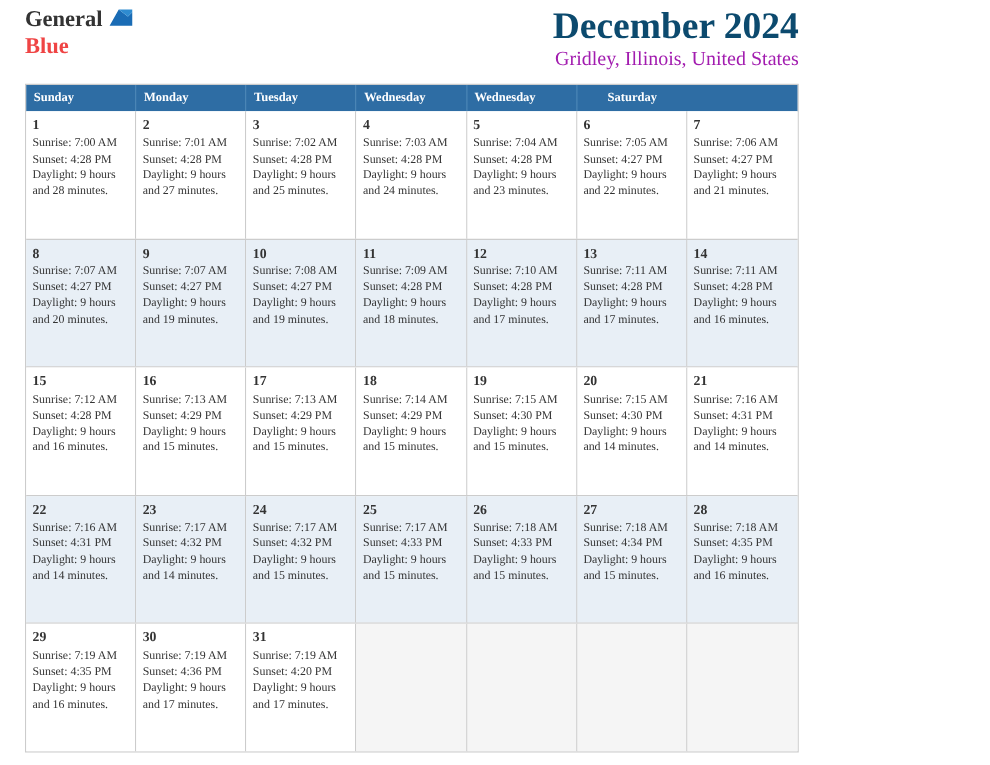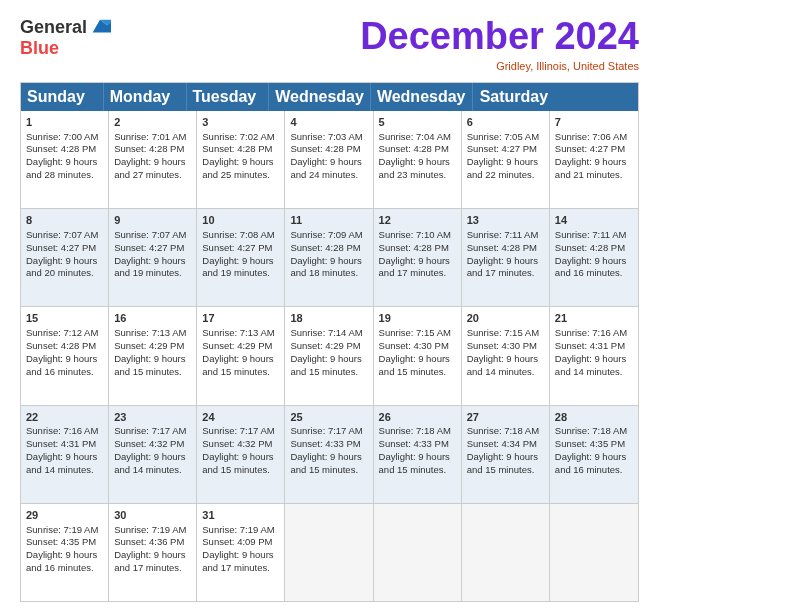--- a/index.html
+++ b/index.html
@@ -6,23 +6,24 @@
     body {
       font-family: Arial, sans-serif;
       background: #fff;
       width: 792px;
       height: 612px;
       overflow: hidden;
     }
     .page {
       width: 659px;
       height: 612px;
-      padding: 16px 20px 10px 20px;
+      padding: 4px 20px 10px 20px;
       display: flex;
       flex-direction: column;
+      font-family: Liberation Serif, serif;
     }
     .header {
       display: flex;
       justify-content: space-between;
       align-items: flex-start;
       margin-bottom: 10px;
     }
     .logo {
       display: flex;
       flex-direction: column;
@@ -44,45 +45,45 @@
     }
     .logo-icon {
       width: 22px;
       height: 22px;
       margin-left: 2px;
     }
     .title-area {
       text-align: right;
     }
     .month-title {
-      font-size: 38px;
+      font-size: 30px;
       font-weight: bold;
-      color: #6d28d9;
+      color: #0c4a6e;
       line-height: 1.1;
     }
     .location {
-      font-size: 11px;
-      color: #c2410c;
+      font-size: 16px;
+      color: #a21caf;
       margin-top: 2px;
     }
     .calendar {
       flex: 1;
       display: flex;
       flex-direction: column;
       border: 1px solid #ccc;
     }
     .cal-header {
       display: grid;
       grid-template-columns: repeat(7, 1fr);
       background: #2e6da4;
     }
     .cal-header-cell {
       color: #fff;
       font-weight: bold;
-      font-size: 16px;
+      font-size: 10px;
       padding: 5px 6px;
       text-align: left;
       border-right: 1px solid #4a85b5;
     }
     .cal-header-cell:last-child { border-right: none; text-align: center; }
     .cal-body {
       display: flex;
       flex-direction: column;
       flex: 1;
     }
@@ -175,21 +176,21 @@
           <div class="cal-cell alt-row"><span class="day-num">23</span><span>Sunrise: 7:17 AM</span><br><span>Sunset: 4:32 PM</span><br><span>Daylight: 9 hours and 14 minutes.</span></div>
           <div class="cal-cell alt-row"><span class="day-num">24</span><span>Sunrise: 7:17 AM</span><br><span>Sunset: 4:32 PM</span><br><span>Daylight: 9 hours and 15 minutes.</span></div>
           <div class="cal-cell alt-row"><span class="day-num">25</span><span>Sunrise: 7:17 AM</span><br><span>Sunset: 4:33 PM</span><br><span>Daylight: 9 hours and 15 minutes.</span></div>
           <div class="cal-cell alt-row"><span class="day-num">26</span><span>Sunrise: 7:18 AM</span><br><span>Sunset: 4:33 PM</span><br><span>Daylight: 9 hours and 15 minutes.</span></div>
           <div class="cal-cell alt-row"><span class="day-num">27</span><span>Sunrise: 7:18 AM</span><br><span>Sunset: 4:34 PM</span><br><span>Daylight: 9 hours and 15 minutes.</span></div>
           <div class="cal-cell alt-row"><span class="day-num">28</span><span>Sunrise: 7:18 AM</span><br><span>Sunset: 4:35 PM</span><br><span>Daylight: 9 hours and 16 minutes.</span></div>
         </div>
         <div class="cal-row">
           <div class="cal-cell"><span class="day-num">29</span><span>Sunrise: 7:19 AM</span><br><span>Sunset: 4:35 PM</span><br><span>Daylight: 9 hours and 16 minutes.</span></div>
           <div class="cal-cell"><span class="day-num">30</span><span>Sunrise: 7:19 AM</span><br><span>Sunset: 4:36 PM</span><br><span>Daylight: 9 hours and 17 minutes.</span></div>
-          <div class="cal-cell"><span class="day-num">31</span><span>Sunrise: 7:19 AM</span><br><span>Sunset: 4:09 PM</span><br><span>Daylight: 9 hours and 17 minutes.</span></div>
+          <div class="cal-cell"><span class="day-num">31</span><span>Sunrise: 7:19 AM</span><br><span>Sunset: 4:20 PM</span><br><span>Daylight: 9 hours and 17 minutes.</span></div>
           <div class="cal-cell empty"></div>
           <div class="cal-cell empty"></div>
           <div class="cal-cell empty"></div>
           <div class="cal-cell empty"></div>
         </div>
       </div>
   </div>
 </div>
 
 </body></html>

